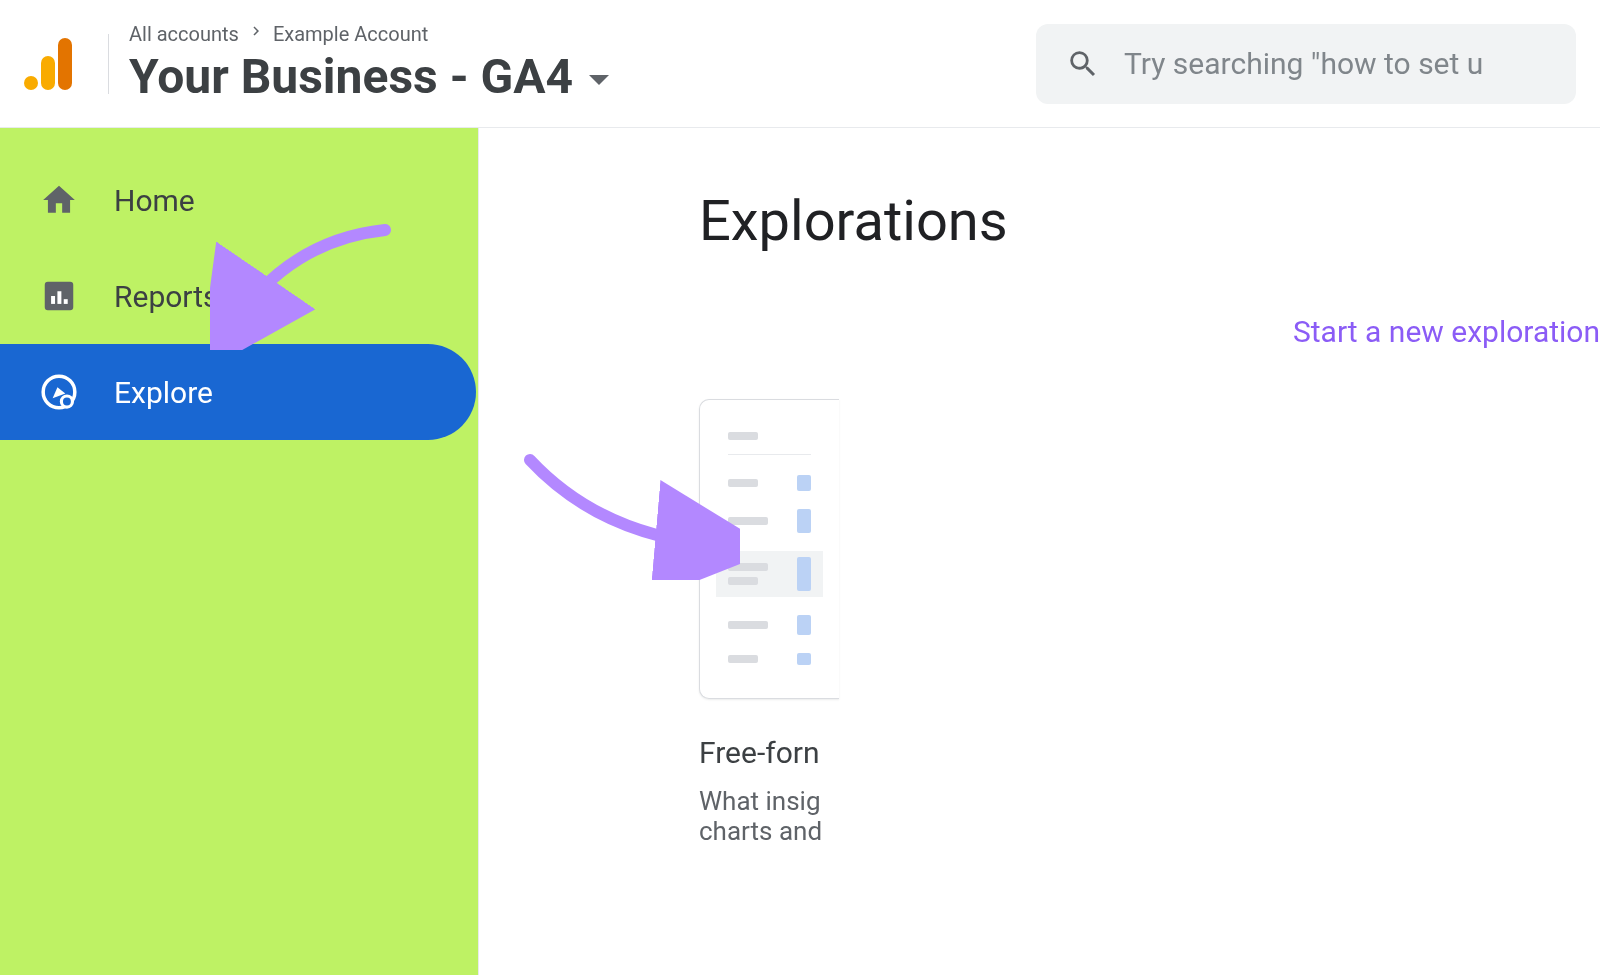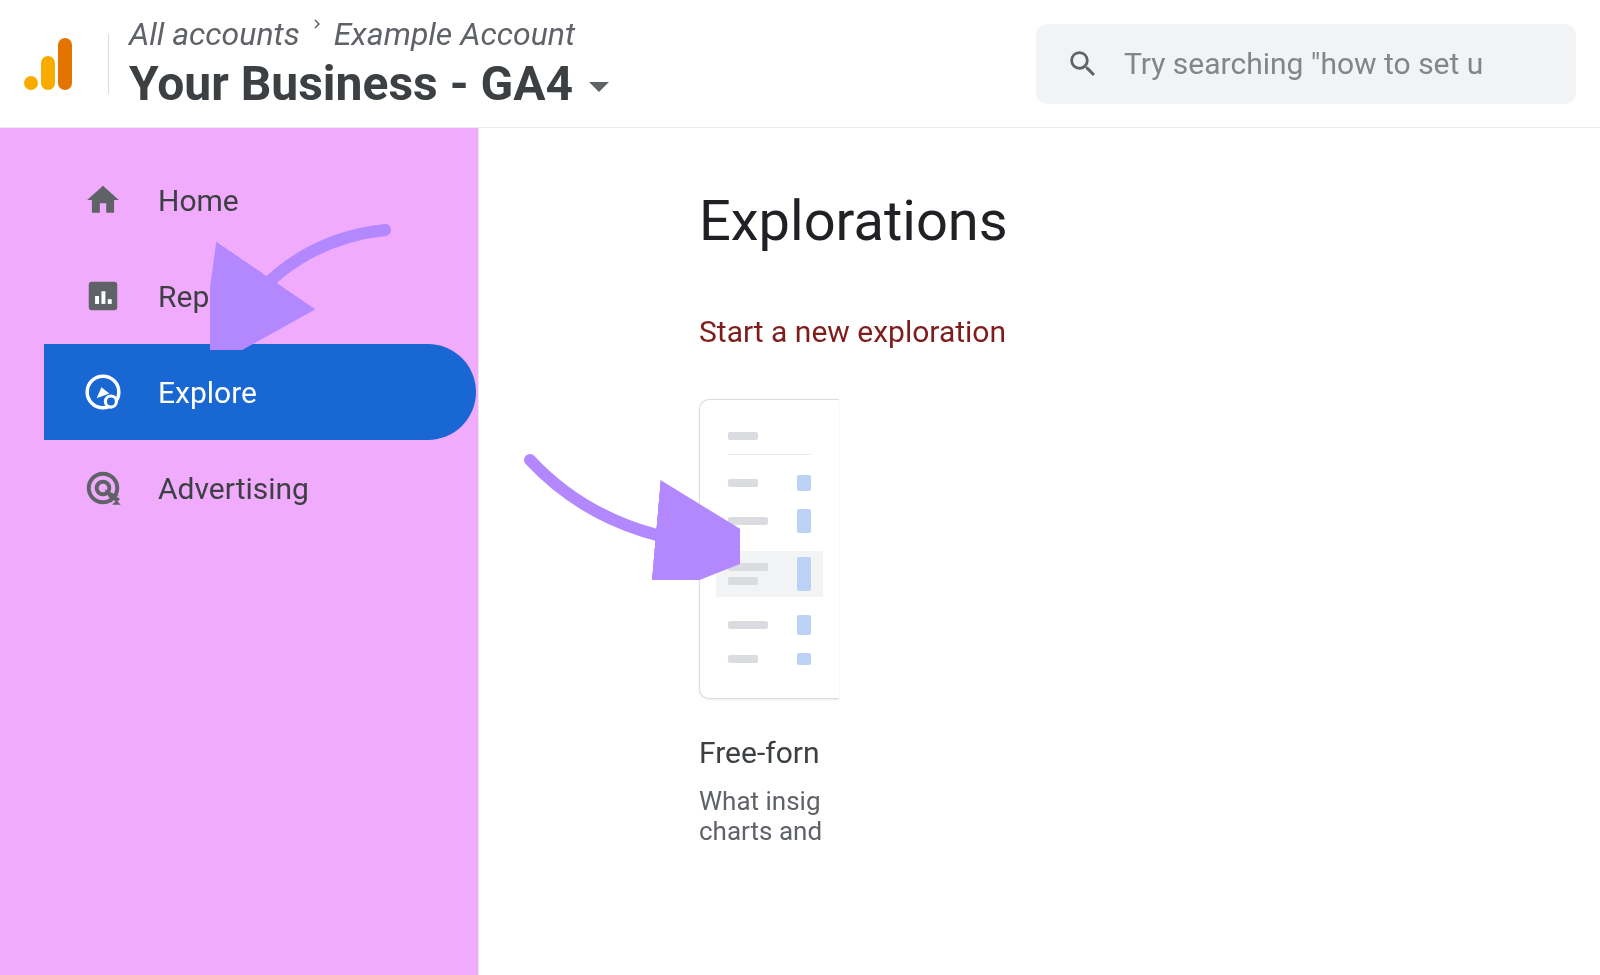--- a/index.html
+++ b/index.html
@@ -59,23 +59,22 @@
     
     .account-section {
       display: flex;
       flex-direction: column;
       gap: 2px;
     }
     
     .breadcrumb {
       display: flex;
       gap: 8px;
-      font-size: 32px;
+      font-size: 20px;
       color: #5f6368;
-      font-style: italic;
     }
     
     .chevron-right {
       width: 18px;
       height: 18px;
       display: inline-flex;
       align-items: center;
     }
     
     .property-name {
@@ -130,22 +129,21 @@
     
     
     .main-layout {
       display: flex;
       height: calc(100% - 128px);
     }
     
     .sidebar {
       width: 478px;
       padding-top: 24px;
-      background: #f0abfc;
-      padding-left: 44px;
+      background: #bef264;
     }
     
     .nav-item {
       display: flex;
       align-items: center;
       gap: 36px;
       padding: 24px 40px;
       font-size: 30px;
       color: #3c4043;
       cursor: pointer;
@@ -181,22 +179,23 @@
     
     .page-title {
       font-size: 56px;
       color: #202124;
       font-weight: 400;
       margin-bottom: 60px;
     }
     
     .section-subtitle {
       font-size: 30px;
-      color: #7f1d1d;
+      color: #8b5cf6;
       margin-bottom: 50px;
+      text-align: right;
     }
     
     .cards-row {
       display: flex;
       gap: 64px;
     }
     
     .card {
       display: flex;
       flex-direction: column;
@@ -350,31 +349,20 @@
       <span class="nav-icon">
         <svg viewBox="0 0 24 24" width="38" height="38">
             <circle cx="12" cy="12" r="10" fill="none" stroke="currentColor" stroke-width="2.2"></circle>
             <path fill="currentColor" d="M8 16l3-7 5 4z"></path>
             <circle cx="17" cy="18" r="3.5" fill="#1967d2" stroke="currentColor" stroke-width="2"></circle>
           </svg>
       </span>
       <span>Explore</span>
     </div>
 
-    <div class="nav-item">
-      <span class="nav-icon">
-        <svg viewBox="0 0 24 24" width="38" height="38">
-            <circle cx="12" cy="12" r="9" fill="none" stroke="currentColor" stroke-width="2.5"></circle>
-            <circle cx="12" cy="12" r="4" fill="none" stroke="currentColor" stroke-width="2.5"></circle>
-            <path fill="currentColor" d="M14 14 L22 22 L19 22 L22 19 Z" stroke="currentColor" stroke-width="1"></path>
-            <polygon fill="currentColor" points="13,13 22,17 17,18 18,22"></polygon>
-          </svg>
-      </span>
-      <span>Advertising</span>
-    </div>
   </div>
 
   <div class="content">
     <h1 class="page-title">Explorations</h1>
     <div class="section-subtitle">Start a new exploration</div>
 
     <div class="cards-row">
 
 
       <div class="card">

